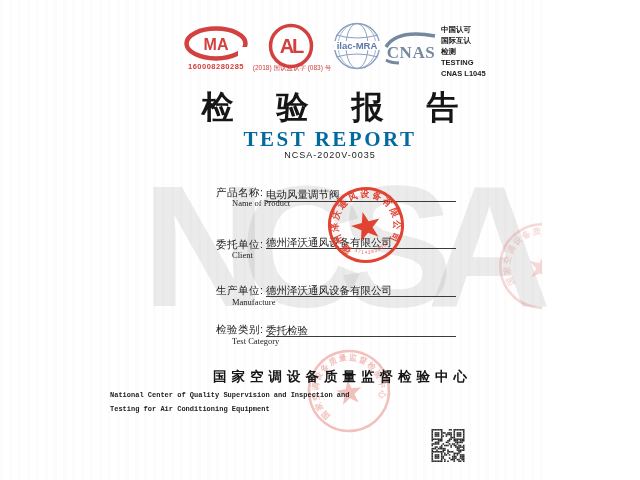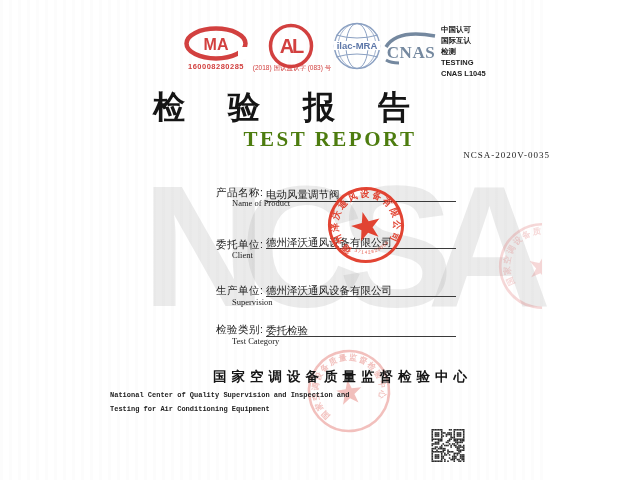--- a/index.html
+++ b/index.html
@@ -18,27 +18,27 @@
 
   
   .cma-num{position:absolute;left:178px;top:62px;width:76px;text-align:center;
     color:#d2403f;font-size:7.5px;font-weight:bold;letter-spacing:0.5px;}
   .al-caption{position:absolute;left:244px;top:64px;width:96px;text-align:center;
     color:#d2403f;font-size:6.5px;}
   .accred{position:absolute;left:441px;top:24px;width:80px;line-height:11px;
     font-size:7.5px;font-weight:bold;color:#222;}
 
   
-  .title-cn{position:absolute;left:110px;top:86px;width:440px;text-align:left;
+  .title-cn{position:absolute;left:110px;top:86px;width:440px;text-align:center;
     font-size:32px;font-weight:bold;letter-spacing:43px;text-indent:43px;color:#151515;z-index:2;}
   .title-en{position:absolute;left:110px;top:127px;width:440px;text-align:center;
     font-family:"Liberation Serif","DejaVu Serif",serif;font-weight:bold;
-    font-size:21px;letter-spacing:2.5px;color:#4d7c0f;z-index:2;}
-  .report-no{position:absolute;left:110px;top:150px;width:440px;text-align:right;
-    font-family:Liberation Serif, serif;
+    font-size:21px;letter-spacing:2.5px;color:#0369a1;z-index:2;}
+  .report-no{position:absolute;left:110px;top:150px;width:440px;text-align:center;
+    font-family:Liberation Sans, sans-serif;
     font-size:9px;letter-spacing:1px;color:#222;z-index:2;}
 
   
   .flabel-cn{position:absolute;left:216px;font-size:10.5px;color:#222;z-index:2;letter-spacing:0.5px;}
   .flabel-en{position:absolute;left:232px;font-size:8.5px;color:#222;z-index:2;
     font-family:"Liberation Serif","DejaVu Serif",serif;}
   .fline{position:absolute;left:266px;width:190px;height:0;
     border-bottom:1.2px solid #3a3a3a;z-index:2;}
   .fvalue{position:absolute;left:266px;width:190px;
     font-size:10.5px;color:#222;z-index:2;}
@@ -114,21 +114,21 @@
   <div class="flabel-en" style="top:198px">Name of Product</div>
   <div class="fvalue" style="top:188px">电动风量调节阀</div>
   <div class="fline" style="top:201px"></div>
 
   <div class="flabel-cn" style="top:238px">委托单位:</div>
   <div class="flabel-en" style="top:250px">Client</div>
   <div class="fvalue" style="top:236px">德州泽沃通风设备有限公司</div>
   <div class="fline" style="top:248px"></div>
 
   <div class="flabel-cn" style="top:284px">生产单位:</div>
-  <div class="flabel-en" style="top:297px">Supervision</div>
+  <div class="flabel-en" style="top:297px">Manufacture</div>
   <div class="fvalue" style="top:284px">德州泽沃通风设备有限公司</div>
   <div class="fline" style="top:296px"></div>
 
   <div class="flabel-cn" style="top:323px">检验类别:</div>
   <div class="flabel-en" style="top:336px">Test Category</div>
   <div class="fvalue" style="top:324px">委托检验</div>
   <div class="fline" style="top:336px"></div>
 
   <svg class="stamp" style="left:316px;top:175px;transform:rotate(-15deg)" width="100" height="100" viewBox="0 0 100 100">
     <circle cx="50" cy="50" r="36.5" fill="none" stroke="#e03a28" stroke-width="3" opacity="0.95"></circle>

